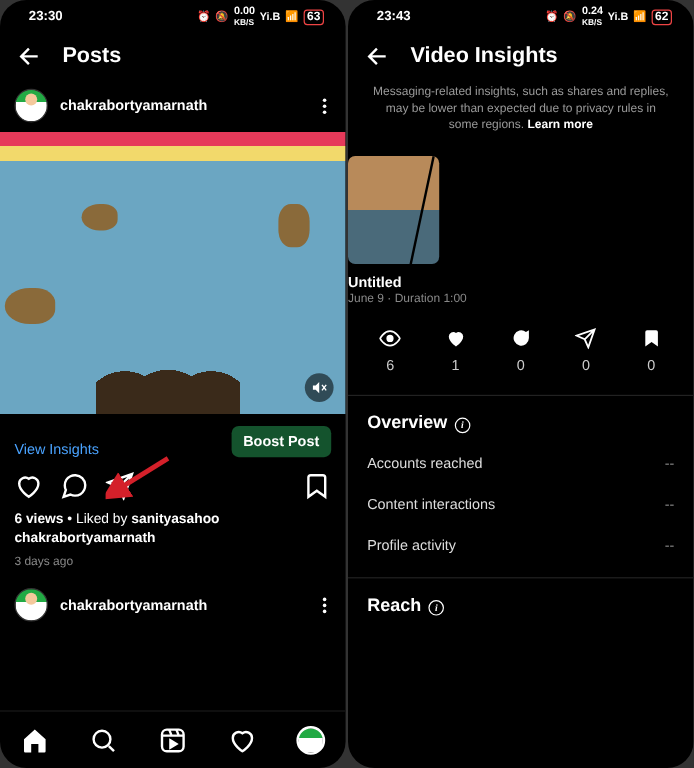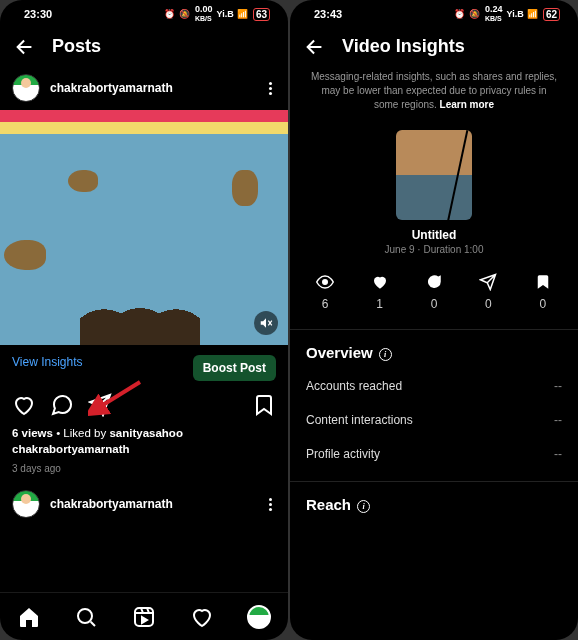--- a/index.html
+++ b/index.html
@@ -117,21 +117,21 @@
   right: 10px; bottom: 10px;
   width: 24px; height: 24px;
   background: rgba(0,0,0,0.55);
   border-radius: 50%;
   display: flex; align-items: center; justify-content: center;
 }
 
 .insights-row {
   display: flex;
   justify-content: space-between;
-  align-items: flex-start;
+  align-items: flex-end;
   padding: 10px 12px 8px;
 }
 .view-insights-link { color: #4aa3ff; font-size: 12px; font-weight: 500; }
 .boost-btn {
   background: #14532d;
   color: #fff;
   font-size: 12px;
   font-weight: 600;
   padding: 6px 10px;
   border-radius: 6px;
@@ -181,21 +181,21 @@
   color: #999;
   text-align: center;
   padding: 4px 20px 10px;
   line-height: 1.4;
 }
 .privacy-notice .learn-more { color: #fff; font-weight: 600; }
 
 .thumb-wrap {
   display: flex;
   flex-direction: column;
-  align-items: center;
+  align-items: flex-start;
   padding: 8px 0 4px;
 }
 .video-thumb {
   width: 76px; height: 90px;
   border-radius: 6px;
   background: linear-gradient(#b88a5a 0 50%, #4a6a7a 50% 100%);
   position: relative;
   overflow: hidden;
 }
 .video-thumb::after {

